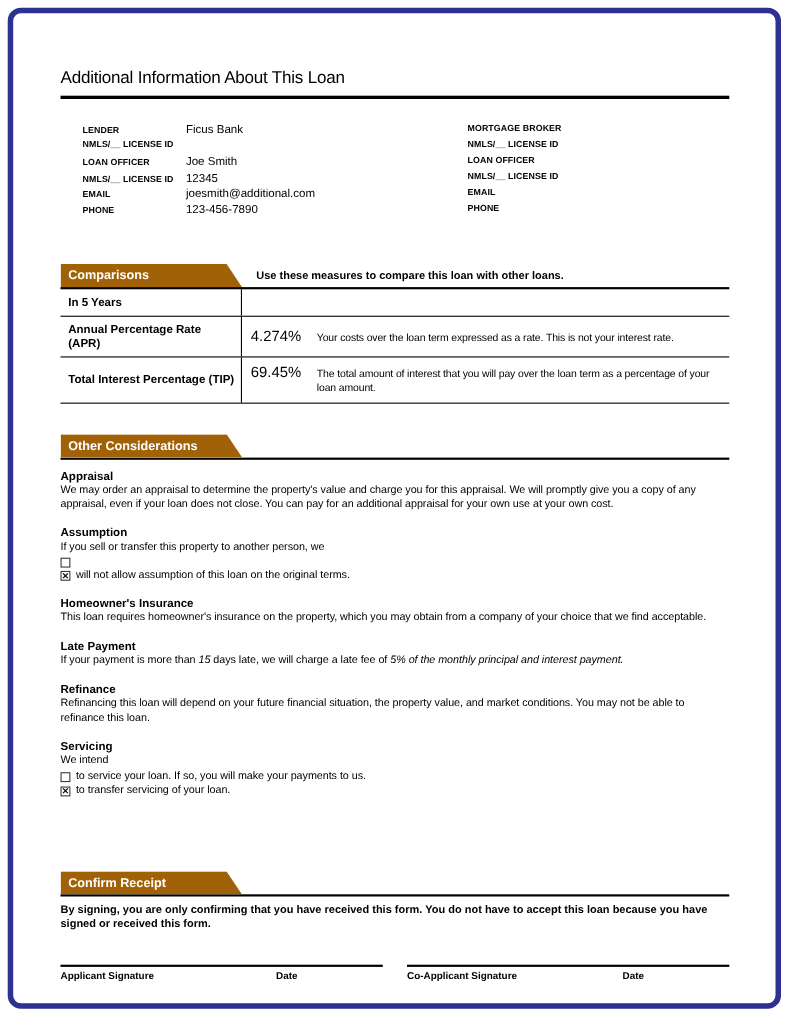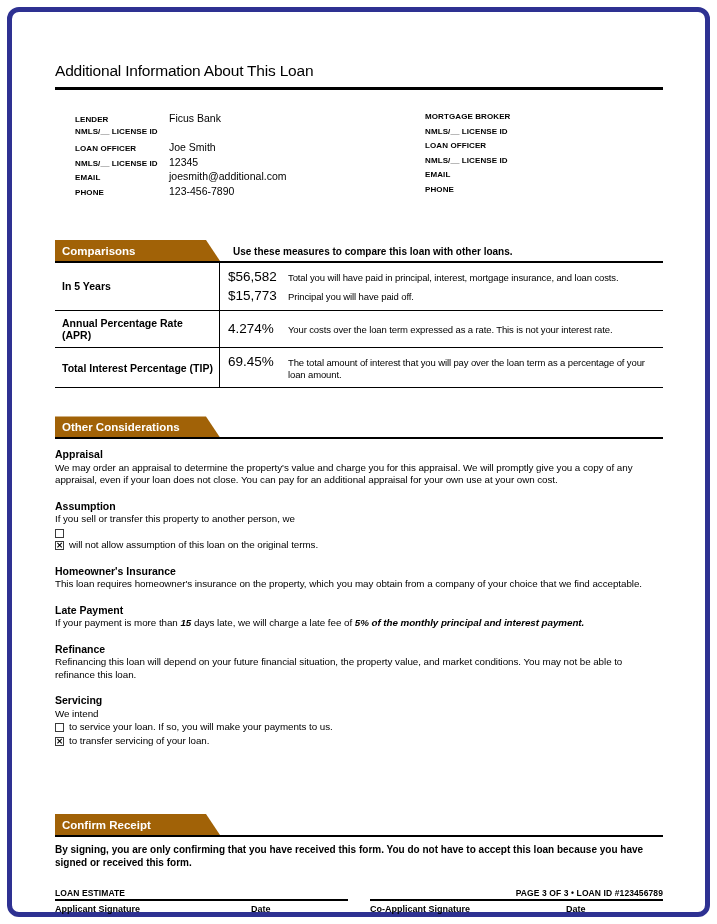--- a/index.html
+++ b/index.html
@@ -29,21 +29,21 @@
   .cmp-value { width:60px; font-size:13.5px; flex-shrink:0; }
   .cmp-desc { font-size:9.5px; letter-spacing:-0.12px; line-height:1.3; flex:1; padding-right:2px; }
 
   .other { margin-top:28px; }
   .oc-rows { margin-top:9px; }
   .oc-row { display:flex; margin-bottom:13px;flex-direction:column; }
   .oc-label { width:145px; font-weight:bold; font-size:10.5px; line-height:1.25; padding-right:12px; flex-shrink:0; }
   .oc-body { flex:1; font-size:9.8px; line-height:12.8px; letter-spacing:-0.05px; }
   .checkbox-line { display:flex; align-items:flex-start; margin-top:1px; }
   .checkbox { width:9px; height:9px; border:1px solid #3a3a3a; margin:2px 5px 0 0; font-size:8px; line-height:8px; text-align:center; flex-shrink:0; font-weight:bold; }
-  .italic { font-style:italic;font-weight:bold; }
+  .italic { font-style:italic; }
 
   .confirm { margin-top:66px; }
   .cr-text { margin-top:6px; font-size:10px; font-weight:bold; line-height:13px; width:99%; }
   .signatures { display:flex; gap:22px; margin-top:30px; }
   .sig-block { flex:1; }
   .sig-line { border-top:2px solid #000; height:2px; }
   .sig-labels { display:flex; margin-top:3px; font-size:9px; font-weight:bold; }
   .sig-labels .date { margin-left:auto; width:97px; }
 
   .footer { position:absolute; left:43px; width:608px; bottom:14px; display:flex; justify-content:space-between; font-size:8.5px; font-weight:bold; letter-spacing:0.1px; }
@@ -113,30 +113,20 @@
     </div>
 
     <section class="comparisons">
       <div class="section-header">
         <div class="tab">Comparisons</div>
         <div class="note">Use these measures to compare this loan with other loans.</div>
       </div>
       <div>
         <div class="cmp-row">
           <div class="cmp-label">In 5 Years</div>
-          <div class="cmp-entries">
-            <div class="cmp-entry">
-              <span class="cmp-value">$56,582</span>
-              <span class="cmp-desc">Total you will have paid in principal, interest, mortgage insurance, and loan costs.</span>
-            </div>
-            <div class="cmp-entry">
-              <span class="cmp-value">$15,773</span>
-              <span class="cmp-desc">Principal you will have paid off.</span>
-            </div>
-          </div>
         </div>
         <div class="cmp-row">
           <div class="cmp-label">Annual Percentage Rate (APR)</div>
           <div class="cmp-entries">
             <div class="cmp-entry">
               <span class="cmp-value">4.274%</span>
               <span class="cmp-desc">Your costs over the loan term expressed as a rate. This is not your interest rate.</span>
             </div>
           </div>
         </div>
@@ -228,17 +218,13 @@
           <div class="sig-labels">
             <span>Co-Applicant Signature</span>
             <span class="date">Date</span>
           </div>
         </div>
       </div>
     </section>
 
   </div>
 
-  <div class="footer">
-    <span>LOAN ESTIMATE</span>
-    <span>PAGE 3 OF 3  •  LOAN ID #123456789</span>
-  </div>
 </div>
 
 </body></html>

